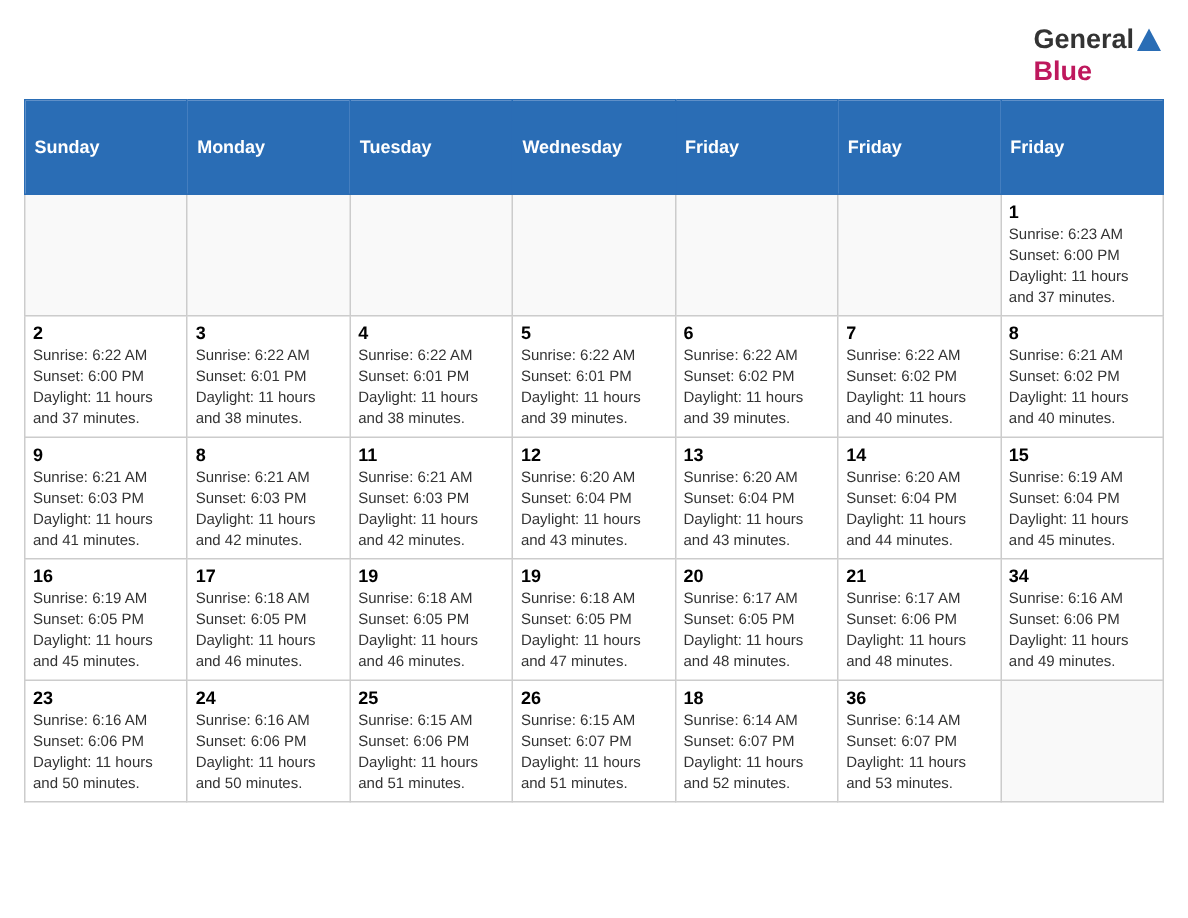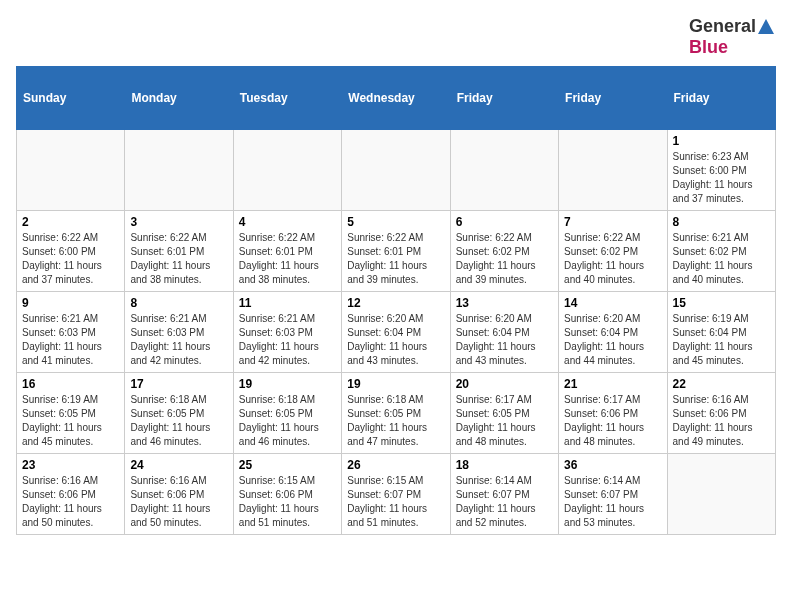--- a/index.html
+++ b/index.html
@@ -207,21 +207,21 @@
         </td>
         <td>
           <span class="day-num">20</span>
           <div class="day-info">Sunrise: 6:17 AM<br>Sunset: 6:05 PM<br>Daylight: 11 hours<br>and 48 minutes.</div>
         </td>
         <td>
           <span class="day-num">21</span>
           <div class="day-info">Sunrise: 6:17 AM<br>Sunset: 6:06 PM<br>Daylight: 11 hours<br>and 48 minutes.</div>
         </td>
         <td>
-          <span class="day-num">22</span>
+          <span class="day-num">34</span>
           <div class="day-info">Sunrise: 6:16 AM<br>Sunset: 6:06 PM<br>Daylight: 11 hours<br>and 49 minutes.</div>
         </td>
       </tr>
       <tr>
         <td>
           <span class="day-num">23</span>
           <div class="day-info">Sunrise: 6:16 AM<br>Sunset: 6:06 PM<br>Daylight: 11 hours<br>and 50 minutes.</div>
         </td>
         <td>
           <span class="day-num">24</span>

